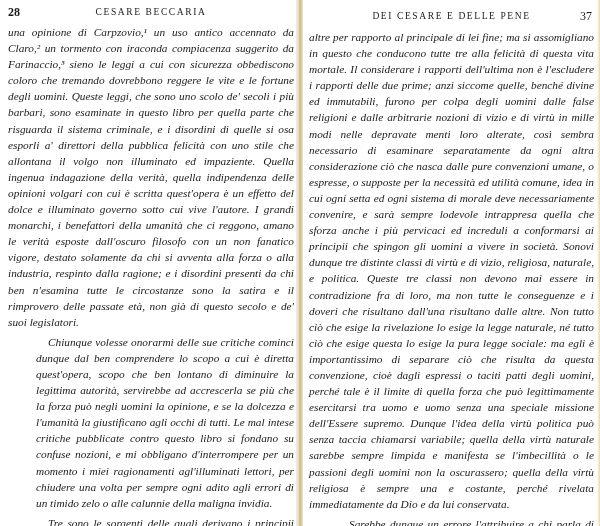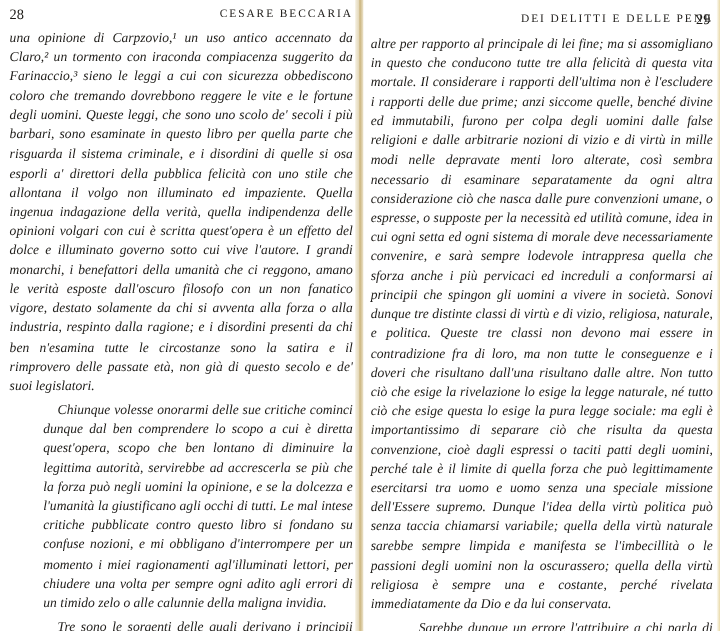--- a/index.html
+++ b/index.html
@@ -10,23 +10,23 @@
   }
   .page { position:absolute; top:0; height:526px; background:#ffffff; box-sizing:border-box; }
   #left-page { left:0; width:297px; padding:7px 3px 0 8px; }
   #right-page { left:303px; width:297px; padding:7px 6px 0 6px; }
   .gutter { position:absolute; top:0; left:296px; width:7px; height:526px;
     background:linear-gradient(90deg,#f5f0e2 0%,#e3d7b8 45%,#c9b27a 55%,#efe7d2 100%); }
   .right-edge { position:absolute; top:0; right:0; width:3px; height:526px;
     background:linear-gradient(90deg,#fff 0%,#e8d9a8 100%); }
   .running-head { position:relative; height:14px; font-size:9.5px; letter-spacing:1.6px; margin-bottom:3px; }
   .running-head .num { position:absolute; top:-2px; font-size:12px; letter-spacing:0; }
-  #left-page .running-head .num { left:0; }
+  #left-page .running-head .num { left:0;font-weight:bold; }
   #right-page .running-head .num { right:2px; top:2px; }
-  .running-head .title { position:absolute; left:0; right:0; text-align:right; top:0; }
+  .running-head .title { position:absolute; left:0; right:0; text-align:center; top:0; }
   #right-page .running-head .title { top:4px; }
   #right-page .running-head { height:19px; margin-bottom:3px; }
   p.body { margin:0; font-size:11.3px; line-height:16.1px; text-align:justify; hyphens:auto;font-style:italic; }
   p.indent { text-indent:12px; margin-top:4px;margin-left:28px; }
 </style>
 </head>
 <body>
 
 <div class="page" id="left-page">
   <div class="running-head">
@@ -36,21 +36,21 @@
   <p class="body">una opinione di Carpzovio,¹ un uso antico accennato da Claro,² un tormento con iraconda compiacenza suggerito da Farinaccio,³ sieno le leggi a cui con sicurezza obbediscono coloro che tremando dovrebbono reggere le vite e le fortune degli uomini. Queste leggi, che sono uno scolo de' secoli i più barbari, sono esaminate in questo libro per quella parte che risguarda il sistema criminale, e i disordini di quelle si osa esporli a' direttori della pubblica felicità con uno stile che allontana il volgo non illuminato ed impaziente. Quella ingenua indagazione della verità, quella indipendenza delle opinioni volgari con cui è scritta quest'opera è un effetto del dolce e illuminato governo sotto cui vive l'autore. I grandi monarchi, i benefattori della umanità che ci reggono, amano le verità esposte dall'oscuro filosofo con un non fanatico vigore, destato solamente da chi si avventa alla forza o alla industria, respinto dalla ragione; e i disordini presenti da chi ben n'esamina tutte le circostanze sono la satira e il rimprovero delle passate età, non già di questo secolo e de' suoi legislatori.</p>
   <p class="body indent">Chiunque volesse onorarmi delle sue critiche cominci dunque dal ben comprendere lo scopo a cui è diretta quest'opera, scopo che ben lontano di diminuire la legittima autorità, servirebbe ad accrescerla se più che la forza può negli uomini la opinione, e se la dolcezza e l'umanità la giustificano agli occhi di tutti. Le mal intese critiche pubblicate contro questo libro si fondano su confuse nozioni, e mi obbligano d'interrompere per un momento i miei ragionamenti agl'illuminati lettori, per chiudere una volta per sempre ogni adito agli errori di un timido zelo o alle calunnie della maligna invidia.</p>
   <p class="body indent">Tre sono le sorgenti delle quali derivano i principii morali e politici regolatori degli uomini. La rivelazione, la legge naturale, le convenzioni fattizie della società. Non vi è paragone tra la prima e le</p>
 
 </div>
 
 <div class="gutter"></div>
 
 <div class="page" id="right-page">
   <div class="running-head">
-    <span class="title">DEI DELITTI E DELLE PENE</span>
-    <span class="num">29</span>
+    <span class="title">DEI CESARE E DELLE PENE</span>
+    <span class="num">37</span>
   </div>
   <p class="body">altre per rapporto al principale di lei fine; ma si assomigliano in questo che conducono tutte tre alla felicità di questa vita mortale. Il considerare i rapporti dell'ultima non è l'escludere i rapporti delle due prime; anzi siccome quelle, benché divine ed immutabili, furono per colpa degli uomini dalle false religioni e dalle arbitrarie nozioni di vizio e di virtù in mille modi nelle depravate menti loro alterate, così sembra necessario di esaminare separatamente da ogni altra considerazione ciò che nasca dalle pure convenzioni umane, o espresse, o supposte per la necessità ed utilità comune, idea in cui ogni setta ed ogni sistema di morale deve necessariamente convenire, e sarà sempre lodevole intrappresa quella che sforza anche i più pervicaci ed increduli a conformarsi ai principii che spingon gli uomini a vivere in società. Sonovi dunque tre distinte classi di virtù e di vizio, religiosa, naturale, e politica. Queste tre classi non devono mai essere in contradizione fra di loro, ma non tutte le conseguenze e i doveri che risultano dall'una risultano dalle altre. Non tutto ciò che esige la rivelazione lo esige la legge naturale, né tutto ciò che esige questa lo esige la pura legge sociale: ma egli è importantissimo di separare ciò che risulta da questa convenzione, cioè dagli espressi o taciti patti degli uomini, perché tale è il limite di quella forza che può legittimamente esercitarsi tra uomo e uomo senza una speciale missione dell'Essere supremo. Dunque l'idea della virtù politica può senza taccia chiamarsi variabile; quella della virtù naturale sarebbe sempre limpida e manifesta se l'imbecillità o le passioni degli uomini non la oscurassero; quella della virtù religiosa è sempre una e costante, perché rivelata immediatamente da Dio e da lui conservata.</p>
   <p class="body indent">Sarebbe dunque un errore l'attribuire a chi parla di convenzioni sociali e delle conseguenze di esse, principii contrari o alla legge naturale o alla rivelazione, perché non parla di queste. Sarebbe un errore a chi, parlando di stato di guerra prima dello stato di società, lo prendesse nel senso hobbesiano, cioè di nessun dovere e di nessuna obbligazione anteriore, in vece di prenderlo per un fatto nato dalla corruzione della natura umana e dalla mancanza di una sanzione espressa. Sarebbe un errore l'imputare a delitto ad uno scrittore, che considera le emanazioni del patto sociale, di non ammetterle prima del patto istesso.</p>
 
 </div>
 
 <div class="right-edge"></div>
 
 </body></html>

